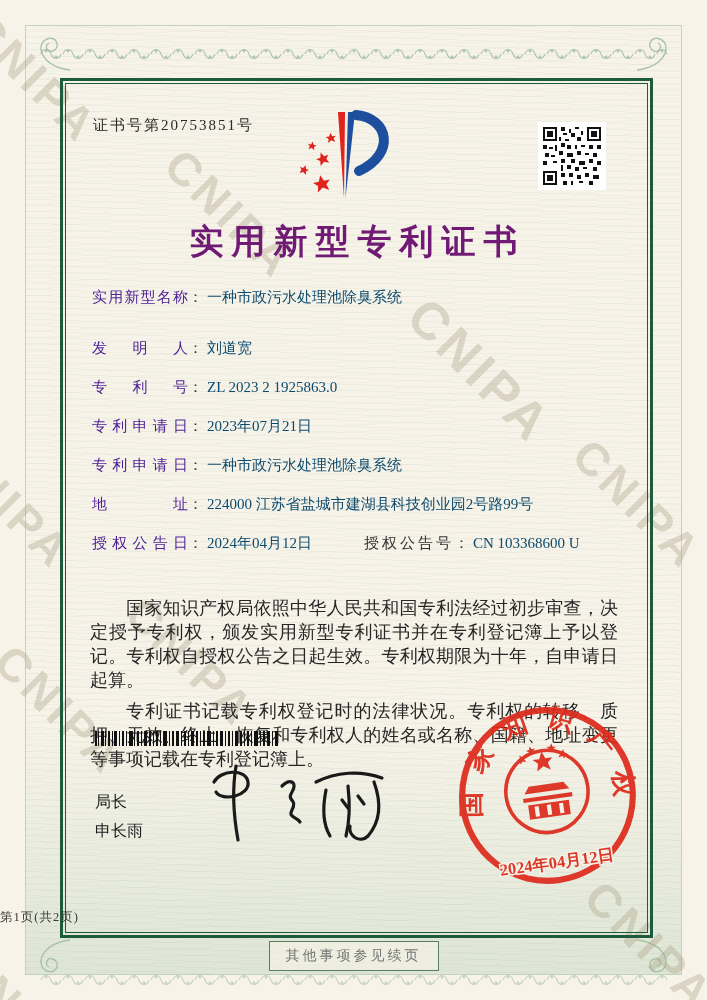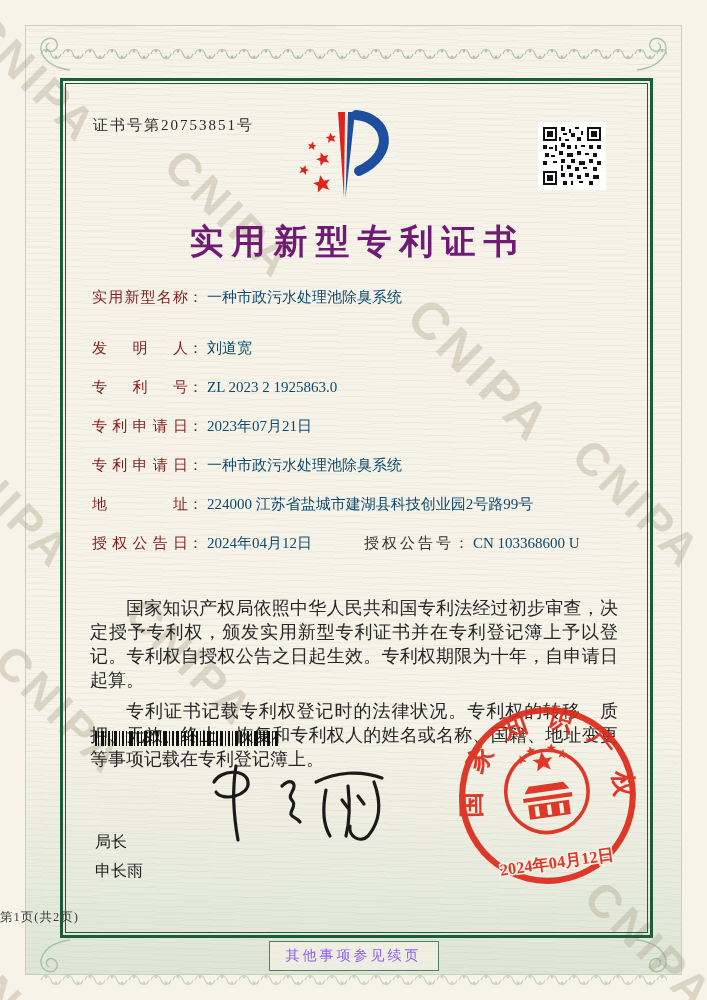--- a/index.html
+++ b/index.html
@@ -43,36 +43,36 @@
   .cert-no{left:93px;top:116px;font-size:15px;letter-spacing:2px;color:#2a2a2a;}
   .logo{left:292px;top:108px;}
   .qr{left:538px;top:122px;width:68px;height:68px;background:#fff;padding:5px;box-sizing:border-box;}
   .title{
     left:0;top:219px;width:100%;text-align:center;
     font-size:34px;font-weight:bold;letter-spacing:8px;text-indent:8px;color:#701a75;
   }
   .fields{left:92px;top:286px;width:532px;font-size:15px;}
   .row{line-height:22px;margin-bottom:17px;white-space:nowrap;}
   .row.first{margin-bottom:29px;}
-  .lbl{display:inline-block;width:96px;text-align:justify;text-align-last:justify;color:#7f1d1d;vertical-align:top;}
+  .lbl{display:inline-block;width:96px;text-align:justify;text-align-last:justify;color:#4c1d95;vertical-align:top;}
   .colon{margin-right:4px;color:#333;}
   .val{color:#0c4a6e;text-align:center;}
   .grant-gap{display:inline-block;width:52px;}
   .lbl2{letter-spacing:3px;color:#333;}
   .paras{left:90px;top:596px;width:528px;font-size:18px;line-height:24px;color:#262626;text-align:justify;}
   .para{text-indent:2em;margin:0 0 7px 0;}
   .barcode{left:95px;top:731px;}
   .signer{left:95px;top:787px;font-family:Liberation Sans, sans-serif;
-          font-size:16px;line-height:29px;color:#1d1d1d;font-weight:500;margin-top:40px;}
+          font-size:16px;line-height:29px;color:#1d1d1d;font-weight:500;}
   .signature{left:198px;top:756px;z-index:3;}
   .seal{left:455px;top:703px;z-index:3;transform:rotate(-8deg);opacity:.93;}
   .footer-page{left:0;top:909px;width:100%;font-size:12.5px;color:#3a3a3a;letter-spacing:1px;}
   .cont-box{
     left:50%;top:941px;transform:translateX(-50%);
-    border:1px solid #55805f;padding:5px 16px;font-size:14px;color:#8b5cf6;letter-spacing:3px;
+    border:1px solid #55805f;padding:5px 16px;font-size:14px;color:#737373;letter-spacing:3px;
     background:rgba(247,243,232,.6);
   }
 </style>
 </head>
 <body>
 
 <div class="page">
 
   <div class="edge-texture"></div>
   <div class="bottom-glow"></div>

